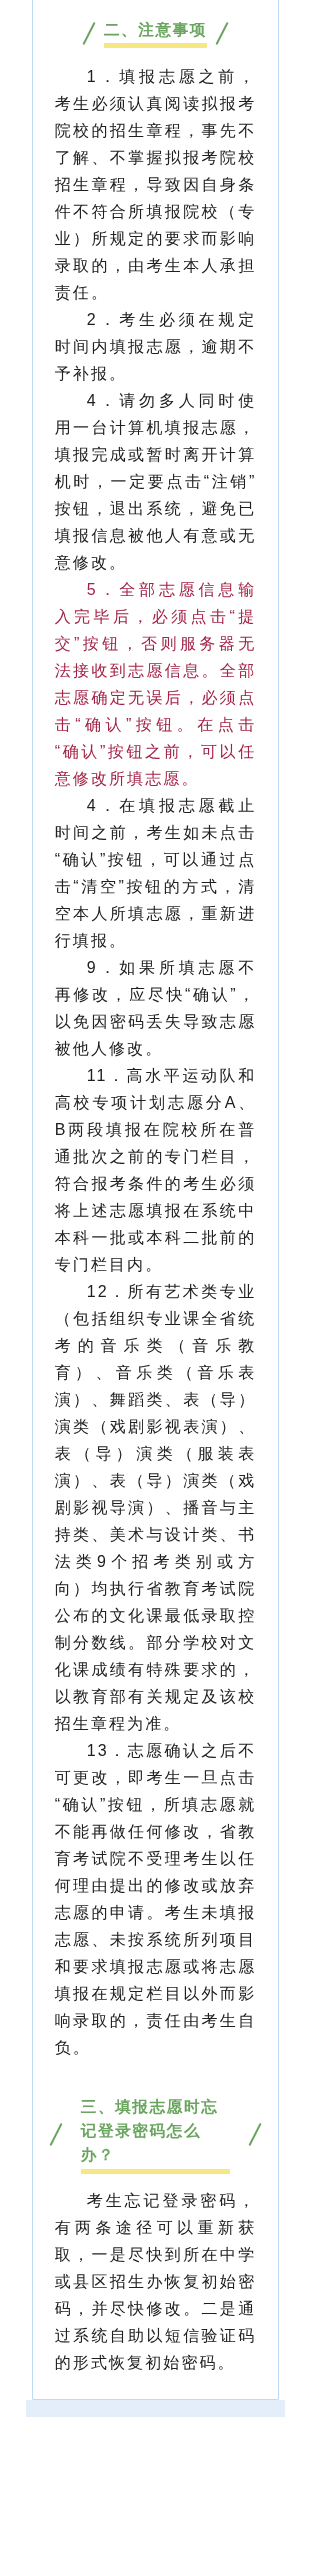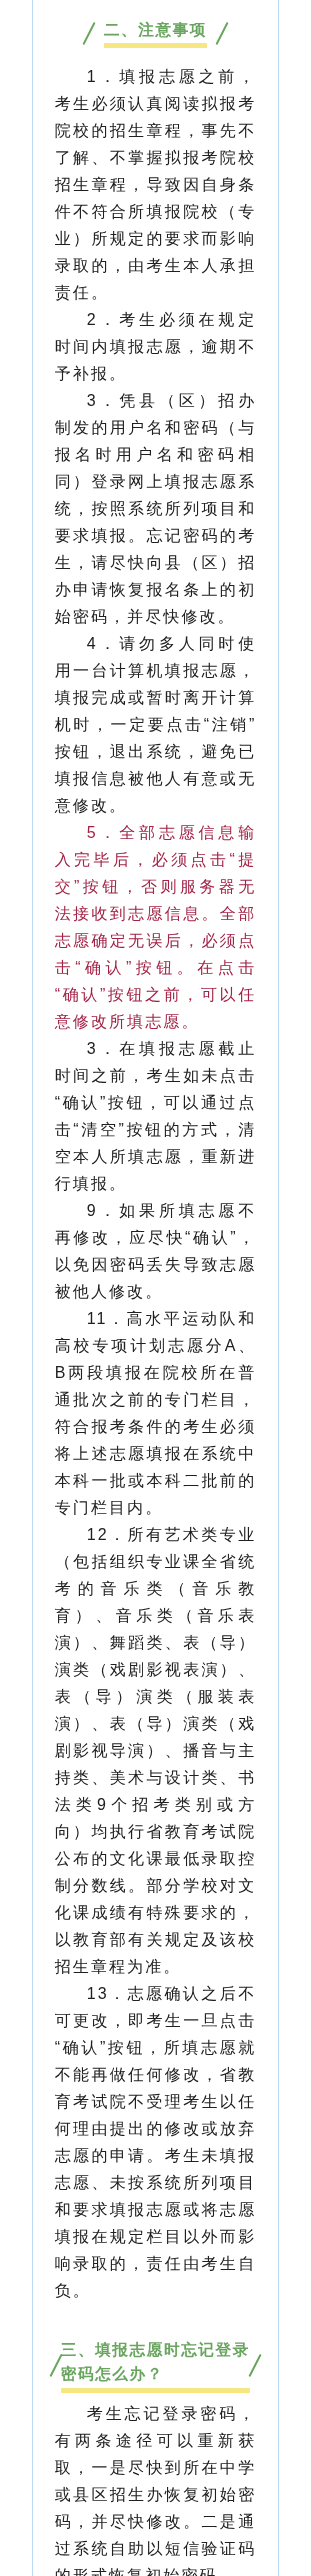--- a/index.html
+++ b/index.html
@@ -31,22 +31,22 @@
 
   .sec-header{
     display:flex;
     align-items:center;
     justify-content:center;
     gap:13.5px;
     margin:4.2px 0 14.5px 0;
   }
   .sec-header.left{
     justify-content:space-between;
-    gap:4px;
-    margin:34px 0 7px 0;
+    gap:24px;
+    margin:34px 0 13px 0;
   }
   .slash{
     flex:0 0 auto;
     width:2.1px;height:25px;
     background:#6aa55f;
     transform:rotate(27deg);
     border-radius:1px;
   }
   .title-wrap{display:inline-block;}
   .sec-header.left .title-wrap{flex:1 1 auto;}
@@ -77,24 +77,23 @@
       <span class="title-wrap">
         <div class="title-text">二、注意事项</div>
         <div class="underline"></div>
       </span>
       <span class="slash"></span>
     </div>
 
     <div class="body-text">
       <p class="para">1．填报志愿之前，考生必须认真阅读拟报考院校的招生章程，事先不了解、不掌握拟报考院校招生章程，导致因自身条件不符合所填报院校（专业）所规定的要求而影响录取的，由考生本人承担责任。</p>
       <p class="para">2．考生必须在规定时间内填报志愿，逾期不予补报。</p>
-      <p class="para">3．凭县（区）招办制发的用户名和密码（与报名时用户名和密码相同）登录网上填报志愿系统，按照系统所列项目和要求填报。忘记密码的考生，请尽快向县（区）招办申请恢复报名条上的初始密码，并尽快修改。</p>
       <p class="para">4．请勿多人同时使用一台计算机填报志愿，填报完成或暂时离开计算机时，一定要点击“注销”按钮，退出系统，避免已填报信息被他人有意或无意修改。</p>
       <p class="para emphasis">5．全部志愿信息输入完毕后，必须点击“提交”按钮，否则服务器无法接收到志愿信息。全部志愿确定无误后，必须点击“确认”按钮。在点击“确认”按钮之前，可以任意修改所填志愿。</p>
-      <p class="para">3．在填报志愿截止时间之前，考生如未点击“确认”按钮，可以通过点击“清空”按钮的方式，清空本人所填志愿，重新进行填报。</p>
+      <p class="para">4．在填报志愿截止时间之前，考生如未点击“确认”按钮，可以通过点击“清空”按钮的方式，清空本人所填志愿，重新进行填报。</p>
       <p class="para">9．如果所填志愿不再修改，应尽快“确认”，以免因密码丢失导致志愿被他人修改。</p>
       <p class="para">11．高水平运动队和高校专项计划志愿分A、B两段填报在院校所在普通批次之前的专门栏目，符合报考条件的考生必须将上述志愿填报在系统中本科一批或本科二批前的专门栏目内。</p>
       <p class="para">12．所有艺术类专业（包括组织专业课全省统考的音乐类（音乐教育）、音乐类（音乐表演）、舞蹈类、表（导）演类（戏剧影视表演）、表（导）演类（服装表演）、表（导）演类（戏剧影视导演）、播音与主持类、美术与设计类、书法类9个招考类别或方向）均执行省教育考试院公布的文化课最低录取控制分数线。部分学校对文化课成绩有特殊要求的，以教育部有关规定及该校招生章程为准。</p>
       <p class="para">13．志愿确认之后不可更改，即考生一旦点击“确认”按钮，所填志愿就不能再做任何修改，省教育考试院不受理考生以任何理由提出的修改或放弃志愿的申请。考生未填报志愿、未按系统所列项目和要求填报志愿或将志愿填报在规定栏目以外而影响录取的，责任由考生自负。</p>
     </div>
 
     <div class="sec-header left">
       <span class="slash"></span>
       <span class="title-wrap">
         <div class="title-text">三、填报志愿时忘记登录密码怎么办？</div>

